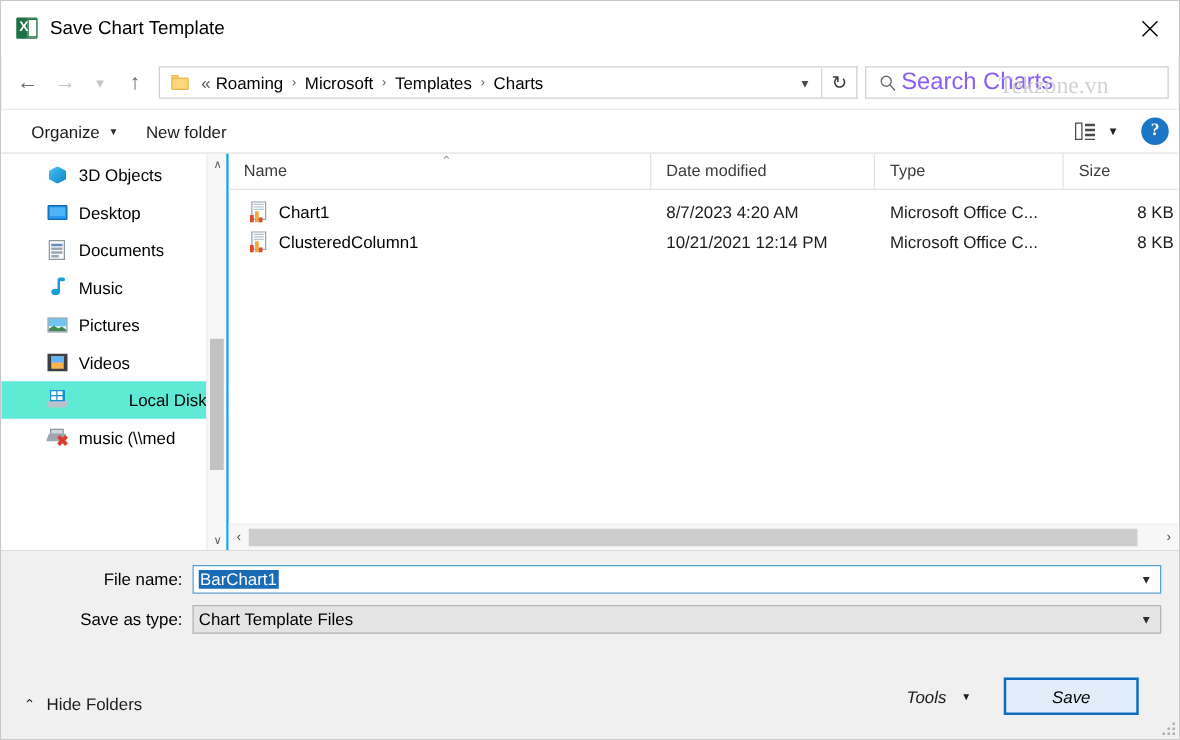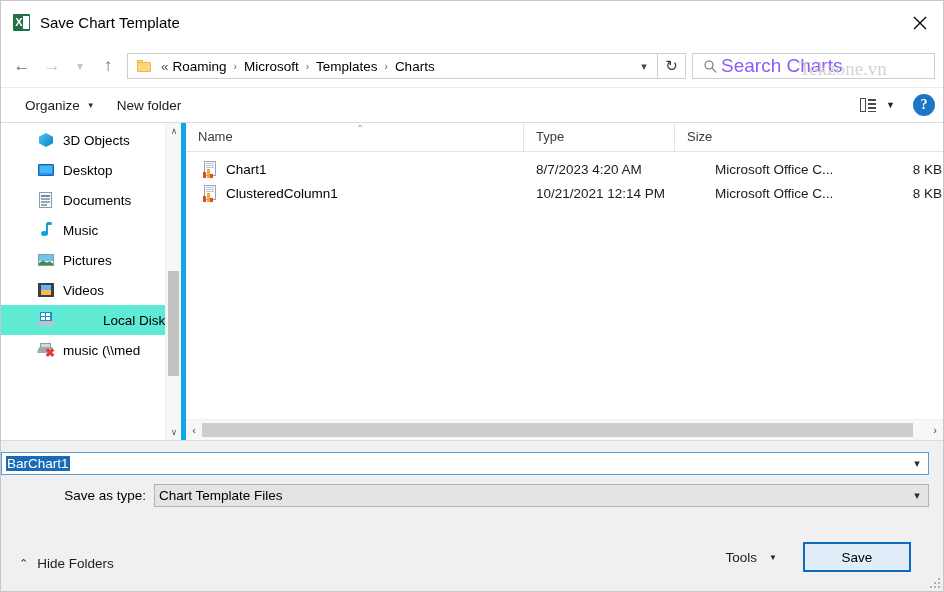--- a/index.html
+++ b/index.html
@@ -238,21 +238,21 @@
     display: flex;
     min-height: 0;
     border-bottom: 1px solid #dcdcdc;
   }
   .sidebar {
     width: 180px;
     flex: 0 0 180px;
     background: #ffffff;
     position: relative;
     overflow: hidden;
-    border-right: 5px solid #0ea5e9;
+    border-right: 2px solid #0ea5e9;
   }
   .side-list { padding-top: 2px; }
   .side-item {
     height: 30px;
     display:flex; align-items:center;
     padding-left: 36px;
     font-size: 13.5px;
     color: #000000;
     white-space: nowrap;
     box-sizing: border-box;
@@ -451,21 +451,21 @@
   .hide-folders {
     position:absolute;
     left: 18px; bottom: 20px;
     display:flex; align-items:center;
     font-size:13.5px; color:#1c1c1c;
   }
   .hf-caret { font-size:11px; margin-right:9px; color:#303030; }
   .btn-group {
     position:absolute;
     right: 18px; bottom: 19px;
-    display:flex; align-items:center;
+    display:flex; align-items:center;font-style:italic;
   }
   .tools-btn {
     display:flex; align-items:center;
     font-size:13.5px; color:#1c1c1c;
     margin-right: 26px;
   }
   .tools-caret { font-size:8px; margin-left:12px; color:#1c1c1c; }
   .dlg-btn {
     width: 108px; height: 30px;
     background: #e1e1e1;
@@ -671,20 +671,21 @@
         <div class="ss-arrow bottom">
           <span>∨</span>
         </div>
       </div>
     </div>
 
     <div class="filelist">
       <div class="fl-head">
         <div class="fl-sortmark">⌃</div>
         <div class="fl-col c-name">Name</div>
+        <div class="fl-col c-date">Date modified</div>
         <div class="fl-col c-type">Type</div>
         <div class="fl-col c-size">Size</div>
       </div>
 
       <div class="fl-rows">
         <div class="fl-row">
           <div class="fr-cell c-name">
             <div class="chart-ico">
               <div class="pg"></div>
               <div class="ln" style="top:2px;"></div>
@@ -729,20 +730,21 @@
         </div>
         <div class="hs-arrow">
           <span>›</span>
         </div>
       </div>
     </div>
   </div>
 
   <div class="formarea">
     <div class="form-row">
+      <div class="form-label">File name:</div>
       <div class="combo filename">
         <div class="combo-val"><span class="sel-text">BarChart1</span></div>
         <div class="combo-arrow">
           <span>▾</span>
         </div>
       </div>
     </div>
     <div class="form-row">
       <div class="form-label">Save as type:</div>
       <div class="combo savetype">

